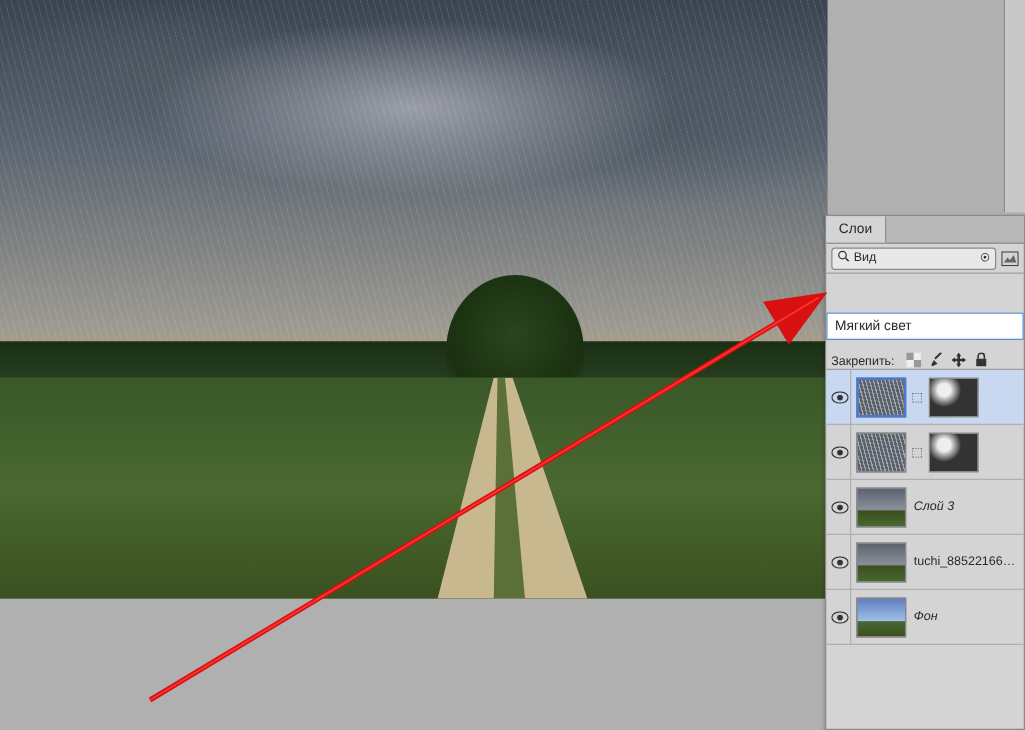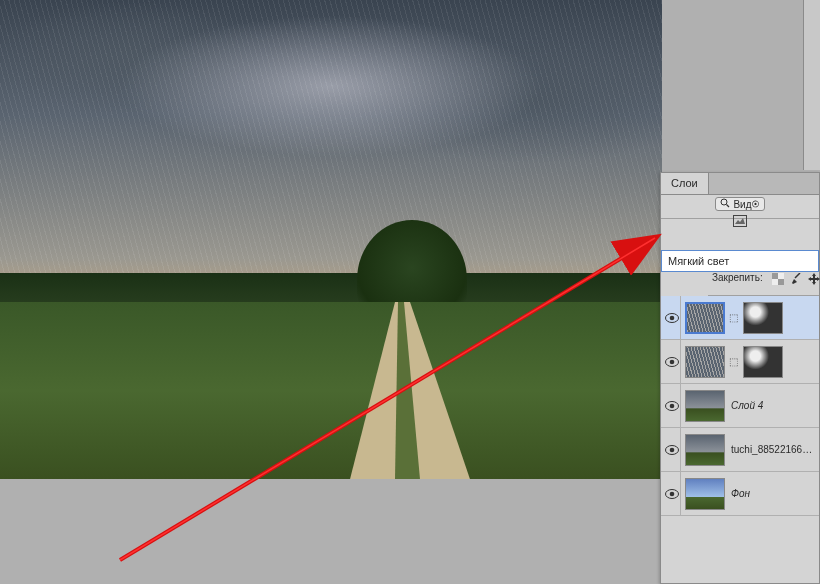--- a/index.html
+++ b/index.html
@@ -75,35 +75,34 @@
     height:22px; background:#b8b8b8; border-bottom:1px solid #8a8a8a;
     display:flex;
   }
   .tab {
     padding:4px 10px; background:#d4d4d4; border-right:1px solid #8a8a8a;
     font-size:11px; cursor:default;
   }
   .filter-row {
     height:24px; display:flex; align-items:center; padding:2px 4px; gap:4px;
     border-bottom:1px solid #a0a0a0;
-    flex-direction:column;
   }
   .filter-select {
     flex:1; height:18px; background:#e8e8e8; border:1px solid #8a8a8a;
     border-radius:3px; display:flex; align-items:center; padding:0 4px;
     font-size:10px; justify-content:space-between;
   }
   .tiny-icon { width:14px; height:14px; display:inline-flex; align-items:center; justify-content:center; }
   .blend-row {
     height:22px; background:#fff; border:1px solid #5a8ad0;
     display:flex; align-items:center; padding:0 6px; font-size:11px;margin-top:31px;
   }
   .lock-row {
-    height:24px; display:flex; align-items:flex-start; padding:0 4px; gap:6px;
-    font-size:10px; border-bottom:1px solid #a0a0a0;margin-left:47px;
+    height:24px; display:flex; align-items:flex-end; padding:0 4px; gap:6px;
+    font-size:10px; border-bottom:1px solid #a0a0a0;
   }
   .lock-icons { display:flex; gap:4px; margin-left:2px; }
   .lock-icons span { width:14px; height:14px; display:inline-flex; align-items:center; justify-content:center; }
   .layers-list { overflow-y:auto; height:318px; }
   .layer-row {
     height:44px; display:flex; align-items:center;
     border-bottom:1px solid #b0b0b0; padding:0 2px; gap:4px;
   }
   .layer-row.selected { background:#c8d8f0; }
   .eye-col {
@@ -255,21 +254,21 @@
     <div class="layer-row">
       <div class="eye-col">
           <span class="eye"><svg width="14" height="10" viewBox="0 0 14 10">
               <ellipse cx="7" cy="5" rx="6.5" ry="4.5" fill="none" stroke="#333"></ellipse>
               <circle cx="7" cy="5" r="2.3" fill="#333"></circle>
             </svg></span>
         </div>
       <div class="thumb">
           <div class="thumb-storm"></div>
         </div>
-      <span class="layer-label">Слой 4</span>
+      <span class="layer-label">Слой 3</span>
     </div>
 
 
     <div class="layer-row">
       <div class="eye-col">
           <span class="eye"><svg width="14" height="10" viewBox="0 0 14 10">
               <ellipse cx="7" cy="5" rx="6.5" ry="4.5" fill="none" stroke="#333"></ellipse>
               <circle cx="7" cy="5" r="2.3" fill="#333"></circle>
             </svg></span>
         </div>

